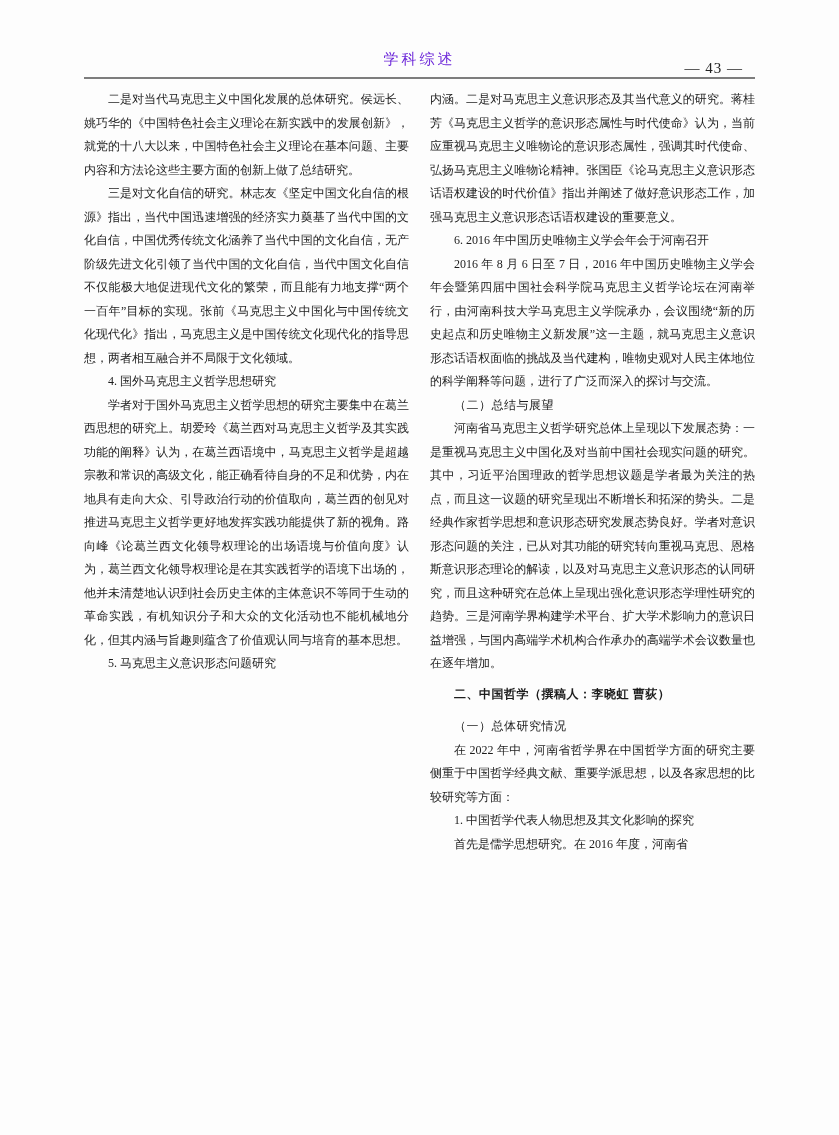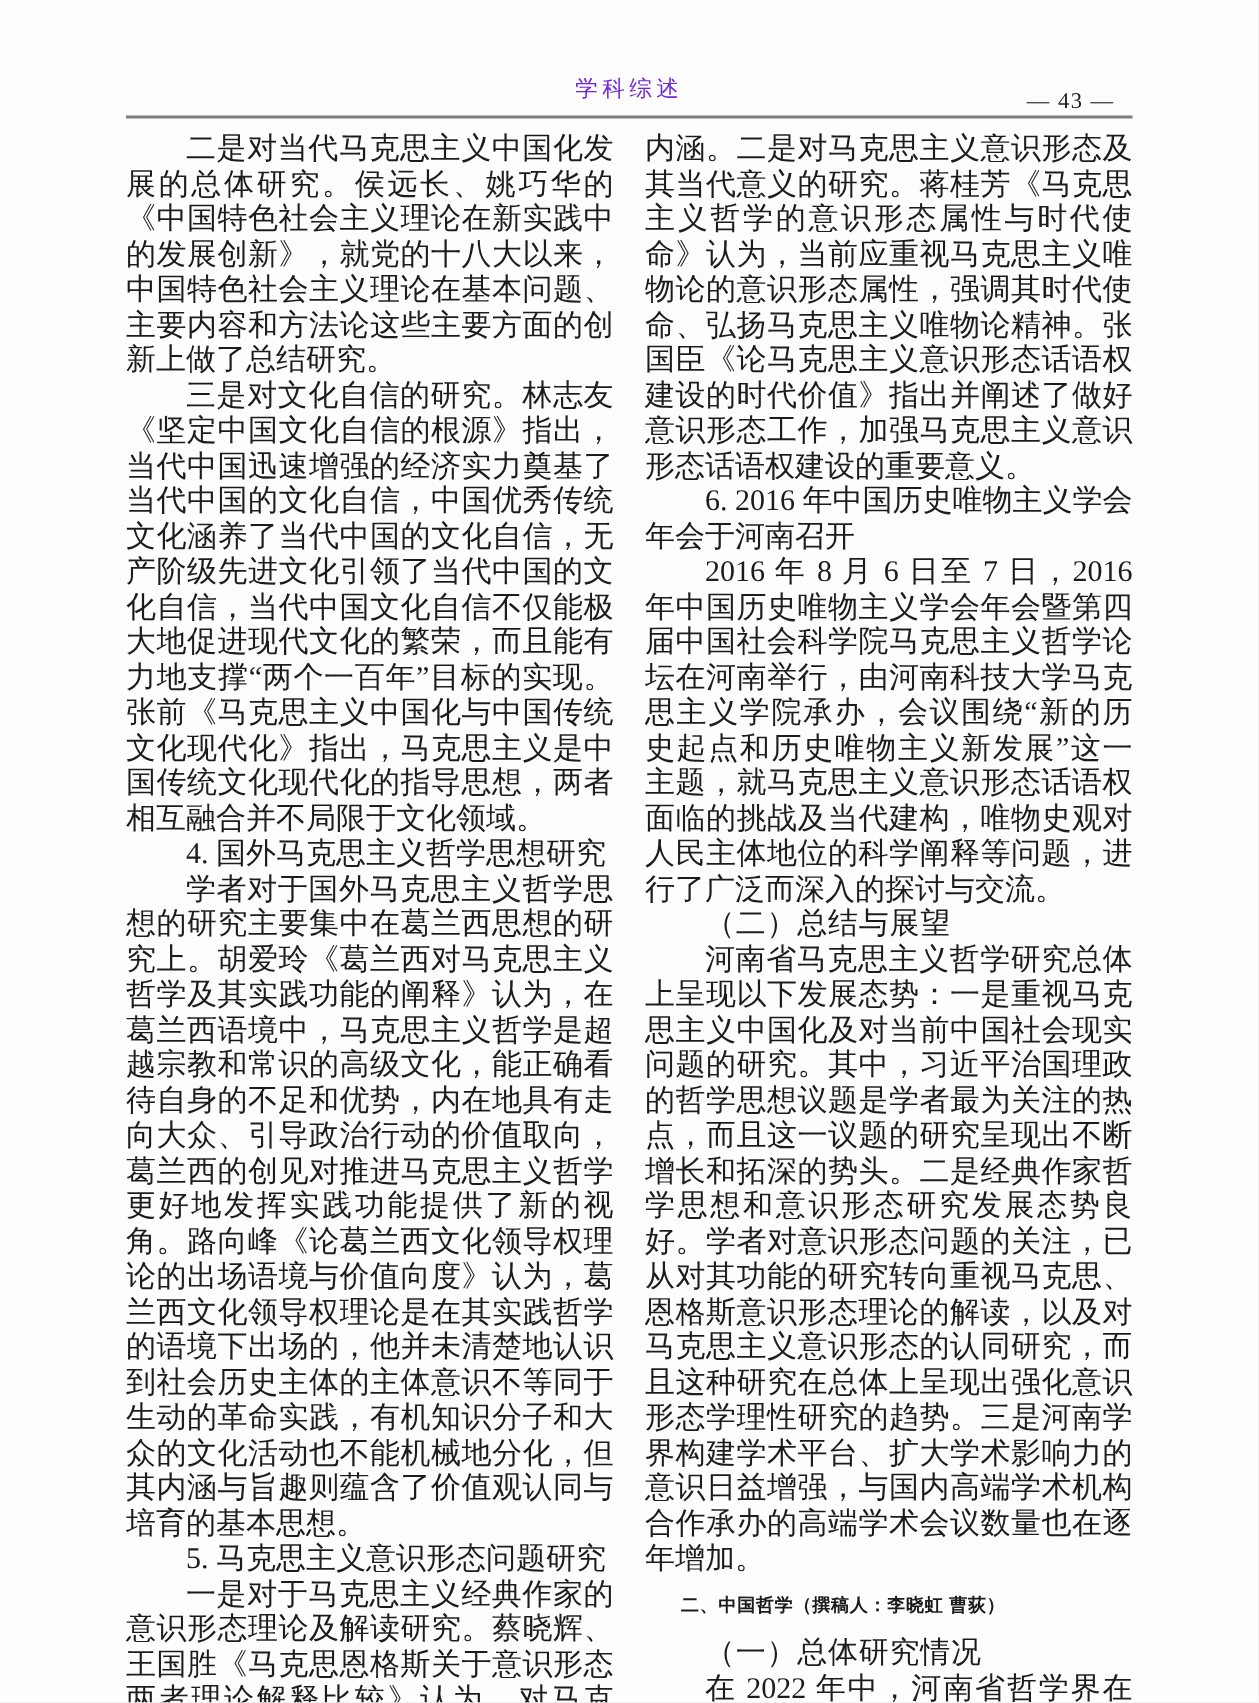--- a/index.html
+++ b/index.html
@@ -52,21 +52,21 @@
     width: 671px;
     display: flex;
     gap: 21px;
   }
   .col {
     width: 325px;
     flex: 0 0 325px;
   }
   .col p {
     margin: 0;
-    font-size: 20px;
+    font-size: 12px;
     line-height: 23.5px;
     text-align: justify;
     text-justify: inter-character;
     word-break: break-all;
     overflow-wrap: anywhere;
   }
   .col p.indent { text-indent: 2em; }
   
   .col p.num-heading { text-indent: 2em; }
   
@@ -95,21 +95,20 @@
     <div class="page-num">— 43 —</div>
   </div>
 
   <div class="columns">
     <div class="col">
         <p class="body indent">二是对当代马克思主义中国化发展的总体研究。侯远长、姚巧华的《中国特色社会主义理论在新实践中的发展创新》，就党的十八大以来，中国特色社会主义理论在基本问题、主要内容和方法论这些主要方面的创新上做了总结研究。</p>
         <p class="body indent">三是对文化自信的研究。林志友《坚定中国文化自信的根源》指出，当代中国迅速增强的经济实力奠基了当代中国的文化自信，中国优秀传统文化涵养了当代中国的文化自信，无产阶级先进文化引领了当代中国的文化自信，当代中国文化自信不仅能极大地促进现代文化的繁荣，而且能有力地支撑“两个一百年”目标的实现。张前《马克思主义中国化与中国传统文化现代化》指出，马克思主义是中国传统文化现代化的指导思想，两者相互融合并不局限于文化领域。</p>
         <p class="num-heading indent">4. 国外马克思主义哲学思想研究</p>
         <p class="body indent">学者对于国外马克思主义哲学思想的研究主要集中在葛兰西思想的研究上。胡爱玲《葛兰西对马克思主义哲学及其实践功能的阐释》认为，在葛兰西语境中，马克思主义哲学是超越宗教和常识的高级文化，能正确看待自身的不足和优势，内在地具有走向大众、引导政治行动的价值取向，葛兰西的创见对推进马克思主义哲学更好地发挥实践功能提供了新的视角。路向峰《论葛兰西文化领导权理论的出场语境与价值向度》认为，葛兰西文化领导权理论是在其实践哲学的语境下出场的，他并未清楚地认识到社会历史主体的主体意识不等同于生动的革命实践，有机知识分子和大众的文化活动也不能机械地分化，但其内涵与旨趣则蕴含了价值观认同与培育的基本思想。</p>
         <p class="num-heading indent">5. 马克思主义意识形态问题研究</p>
-        <p class="body indent">一是对于马克思主义经典作家的意识形态理论及解读研究。蔡晓辉、王国胜《马克思恩格斯关于意识形态两者理论解释比较》认为，对马克思、恩格斯关于意识形态的表述应采取动态的继承式比较，这样才能对两者观点是否存在差异的问题得出较为客观的结论。郭咔咔《意识形态的“颠倒”内涵及其批判——拉瑞恩对马克思意识形态概念的解读》认为，拉瑞恩将马克思的意识形态概念视为一个否定性和批判性的概念，并强调其“颠倒”</p>
       </div>
     <div class="col">
         <p class="body">内涵。二是对马克思主义意识形态及其当代意义的研究。蒋桂芳《马克思主义哲学的意识形态属性与时代使命》认为，当前应重视马克思主义唯物论的意识形态属性，强调其时代使命、弘扬马克思主义唯物论精神。张国臣《论马克思主义意识形态话语权建设的时代价值》指出并阐述了做好意识形态工作，加强马克思主义意识形态话语权建设的重要意义。</p>
         <p class="num-heading indent">6. 2016 年中国历史唯物主义学会年会于河南召开</p>
         <p class="body indent">2016 年 8 月 6 日至 7 日，2016 年中国历史唯物主义学会年会暨第四届中国社会科学院马克思主义哲学论坛在河南举行，由河南科技大学马克思主义学院承办，会议围绕“新的历史起点和历史唯物主义新发展”这一主题，就马克思主义意识形态话语权面临的挑战及当代建构，唯物史观对人民主体地位的科学阐释等问题，进行了广泛而深入的探讨与交流。</p>
         <p class="kai-heading indent">（二）总结与展望</p>
         <p class="body indent">河南省马克思主义哲学研究总体上呈现以下发展态势：一是重视马克思主义中国化及对当前中国社会现实问题的研究。其中，习近平治国理政的哲学思想议题是学者最为关注的热点，而且这一议题的研究呈现出不断增长和拓深的势头。二是经典作家哲学思想和意识形态研究发展态势良好。学者对意识形态问题的关注，已从对其功能的研究转向重视马克思、恩格斯意识形态理论的解读，以及对马克思主义意识形态的认同研究，而且这种研究在总体上呈现出强化意识形态学理性研究的趋势。三是河南学界构建学术平台、扩大学术影响力的意识日益增强，与国内高端学术机构合作承办的高端学术会议数量也在逐年增加。</p>
         <p class="bold-heading indent">二、中国哲学（撰稿人：李晓虹 曹荻）</p>
         <p class="kai-heading indent">（一）总体研究情况</p>
         <p class="body indent">在 2022 年中，河南省哲学界在中国哲学方面的研究主要侧重于中国哲学经典文献、重要学派思想，以及各家思想的比较研究等方面：</p>

